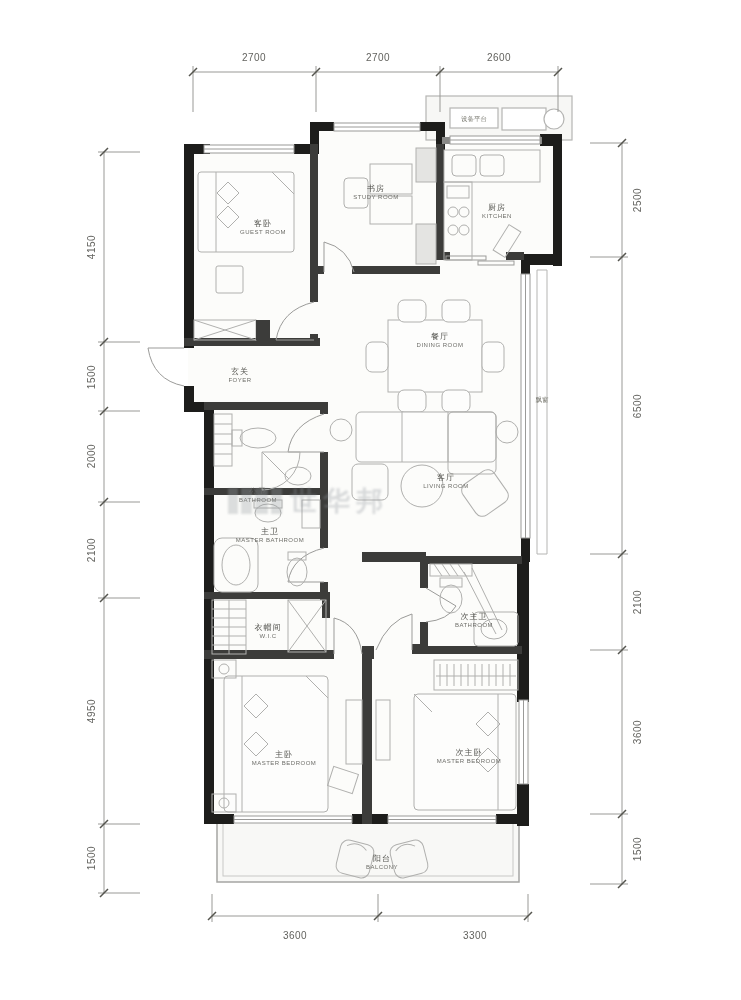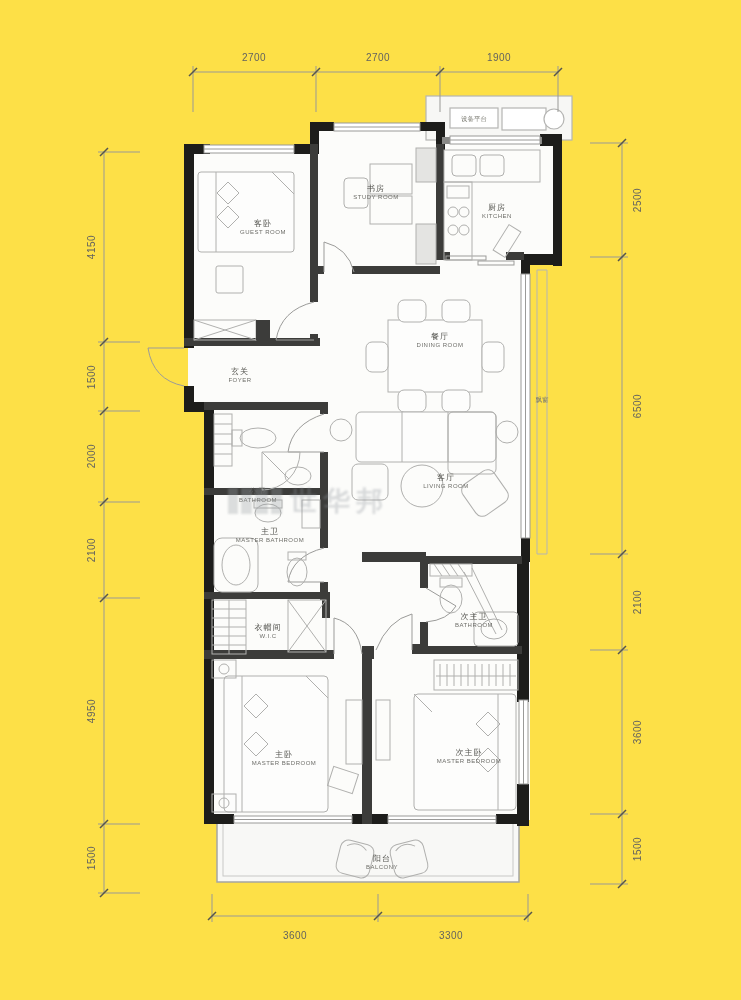--- a/index.html
+++ b/index.html
@@ -1,18 +1,18 @@
 <!DOCTYPE html>
 <html><head>
 <meta charset="utf-8">
 <style>
   html,body{margin:0;padding:0;background:#e9e9e7;}
   .canvas{
     position:relative;width:741px;height:1000px;margin:0 auto;
-    background:#fde047;overflow:hidden;
+    background:#ffffff;overflow:hidden;
     font-family:"Liberation Sans","DejaVu Sans",sans-serif;
   }
   svg{position:absolute;left:0;top:0;}
   .lbl{position:absolute;transform:translate(-50%,-50%);text-align:center;
        color:#53534e;white-space:nowrap;line-height:1.25;pointer-events:none;}
   .lbl .zh{font-size:8px;letter-spacing:1px;}
   .lbl .en{font-size:6px;color:#6d6d68;letter-spacing:.5px;}
   .dim{position:absolute;transform:translate(-50%,-50%);font-size:10px;color:#63635f;letter-spacing:.5px;}
   .dim.v{transform:translate(-50%,-50%) rotate(-90deg);}
   .tiny{position:absolute;transform:translate(-50%,-50%);font-size:6.5px;color:#78786f;white-space:nowrap;}
@@ -270,23 +270,23 @@
       <path d="M189,76 L197,68 M312,76 L320,68 M436,76 L444,68 M554,76 L562,68"></path>
       <path d="M100,156 L108,148 M100,346 L108,338 M100,415 L108,407 M100,506 L108,498 M100,602 L108,594 M100,828 L108,820 M100,897 L108,889"></path>
       <path d="M618,147 L626,139 M618,261 L626,253 M618,558 L626,550 M618,654 L626,646 M618,818 L626,810 M618,888 L626,880"></path>
       <path d="M208,920 L216,912 M374,920 L382,912 M524,920 L532,912"></path>
     </g>
   </g>
 </svg>
 
 <div class="dim" style="left:254px;top:57px">2700</div>
 <div class="dim" style="left:378px;top:57px">2700</div>
-<div class="dim" style="left:499px;top:57px">1900</div>
+<div class="dim" style="left:499px;top:57px">2600</div>
 <div class="dim" style="left:295px;top:935px">3600</div>
-<div class="dim" style="left:451px;top:935px">3300</div>
+<div class="dim" style="left:475px;top:935px">3300</div>
 <div class="dim v" style="left:91px;top:247px">4150</div>
 <div class="dim v" style="left:91px;top:377px">1500</div>
 <div class="dim v" style="left:91px;top:456px">2000</div>
 <div class="dim v" style="left:91px;top:550px">2100</div>
 <div class="dim v" style="left:91px;top:711px">4950</div>
 <div class="dim v" style="left:91px;top:858px">1500</div>
 <div class="dim v" style="left:637px;top:200px">2500</div>
 <div class="dim v" style="left:637px;top:406px">6500</div>
 <div class="dim v" style="left:637px;top:602px">2100</div>
 <div class="dim v" style="left:637px;top:732px">3600</div>

